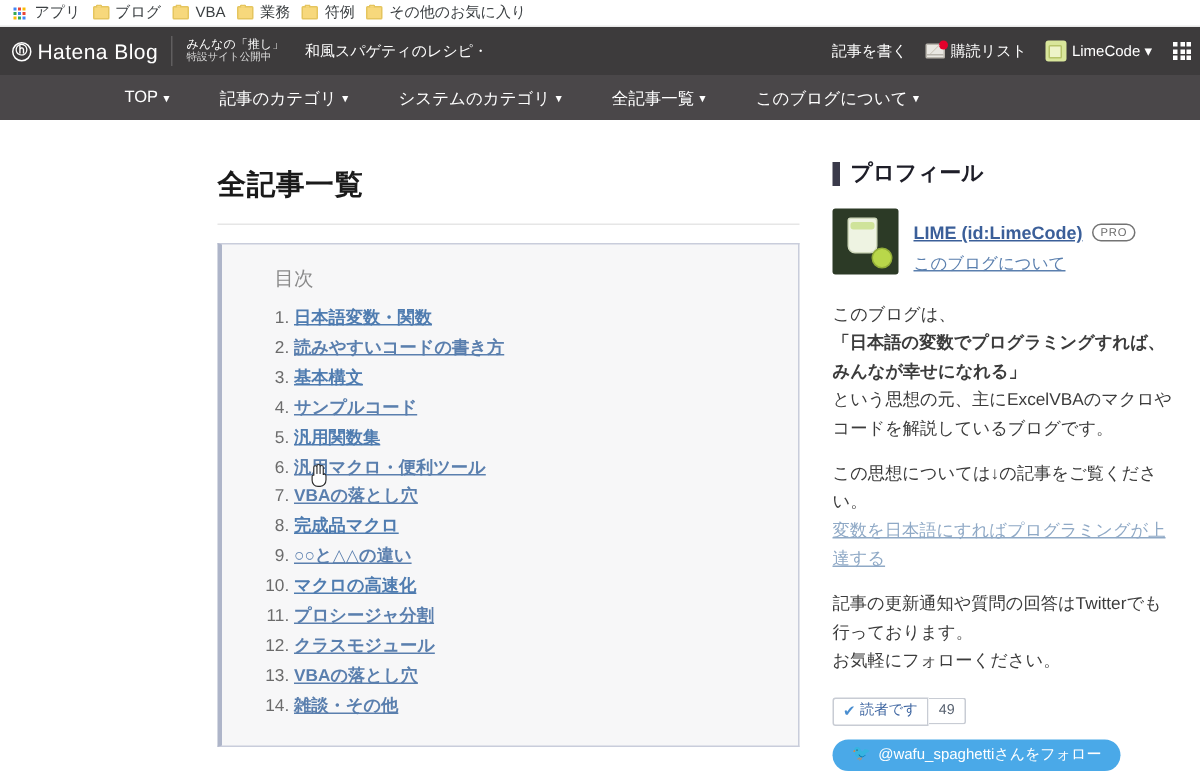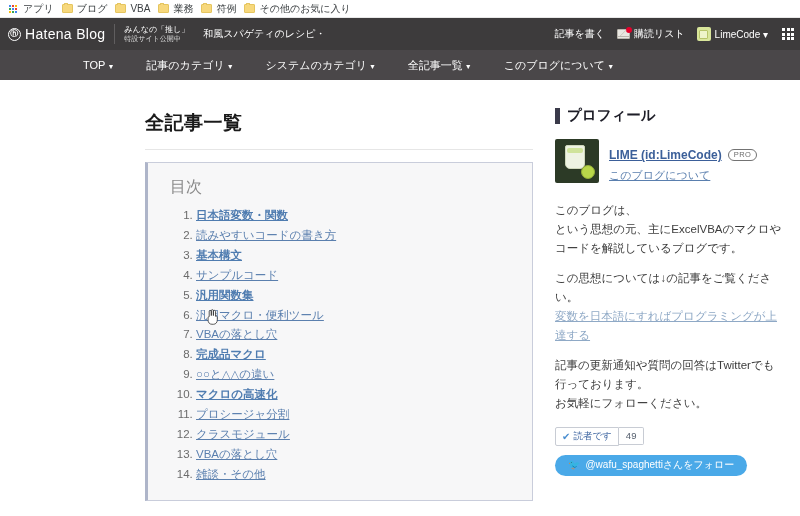--- a/index.html
+++ b/index.html
@@ -236,41 +236,42 @@
   .toc-box {
     width: 388px;
     box-sizing: border-box;
     background: #f7f7f8;
     border: 1px solid #c9cddb;
     border-left: 3px solid #aeb5c9;
     padding: 14px 20px 16px 22px;
     margin-top: 8px;
   }
   .toc-title {
-    font-size: 16px;
+    font-size: 13px;
     color: #8a8a8a;
-    margin: 0 0 8px 0;
+    margin: 0 0 8px 13px;
     font-weight: normal;
   }
   .toc-list {
     list-style: decimal;
     margin: 0;
     padding-left: 26px;
     color: #6b6b6b;
   }
   .toc-list li {
     font-size: 11.5px;
     line-height: 1;
     padding: 4.2px 0;
   }
   .toc-list li a {
     color: #5a7fae;
     text-decoration: underline;
     font-size: 11.5px;
     cursor: pointer;
+    font-weight: bold;
   }
   .toc-list li.strong a { font-weight: bold; color: #4f7cb0; }
 
   
   .sidebar {
     width: 255px;
     box-sizing: border-box;
     padding: 26px 18px 0 10px;
   }
   .side-title {
@@ -554,20 +555,21 @@
         <div class="profile-name-row">
           <span class="profile-name">LIME (id:LimeCode)</span>
           <span class="pro-badge">PRO</span>
         </div>
         <span class="profile-sublink">このブログについて</span>
       </div>
     </div>
 
     <div class="profile-desc">
       <div>このブログは、</div>
+      <div class="b">「日本語の変数でプログラミングすれば、みんなが幸せになれる」</div>
       <div>という思想の元、主にExcelVBAのマクロやコードを解説しているブログです。</div>
       <div class="gap"></div>
       <div>この思想については↓の記事をご覧ください。</div>
       <span class="desc-link">変数を日本語にすればプログラミングが上達する</span>
       <div class="gap"></div>
       <div>記事の更新通知や質問の回答はTwitterでも行っております。</div>
       <div>お気軽にフォローください。</div>
     </div>
 
     <div class="btn-row">

